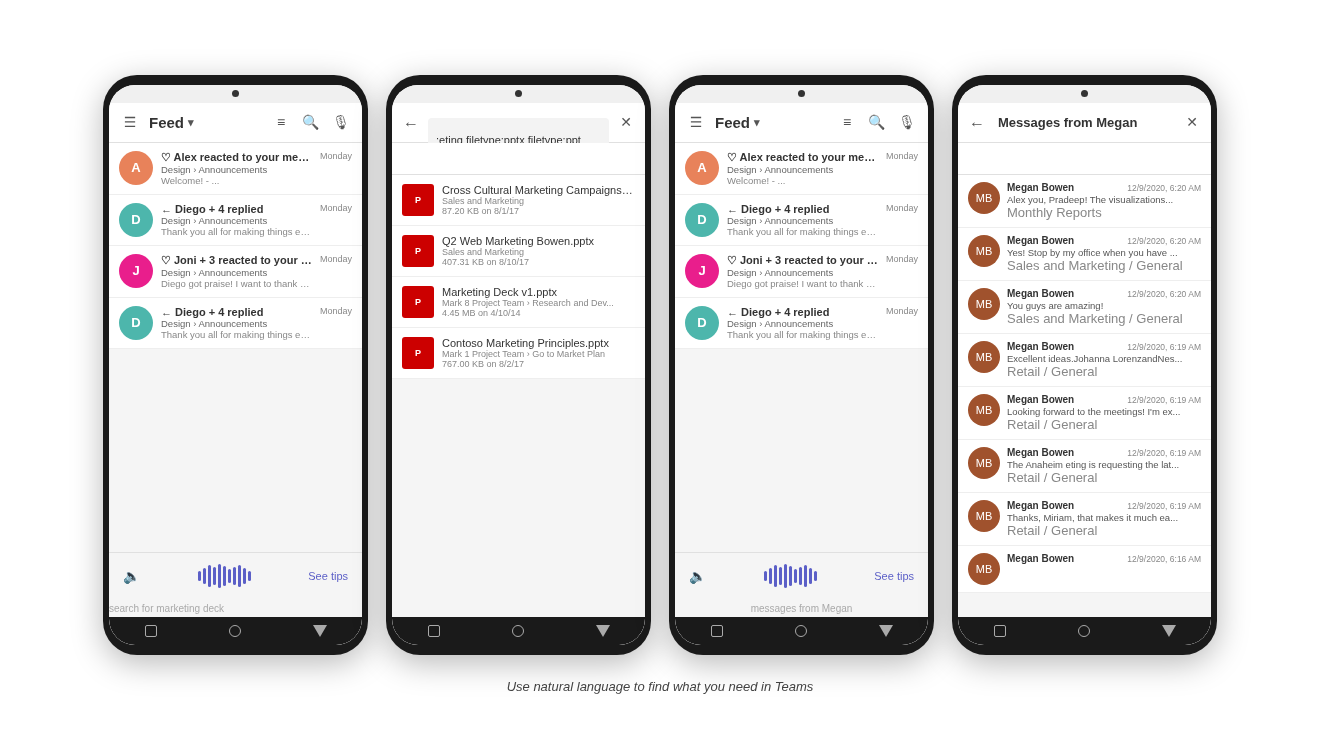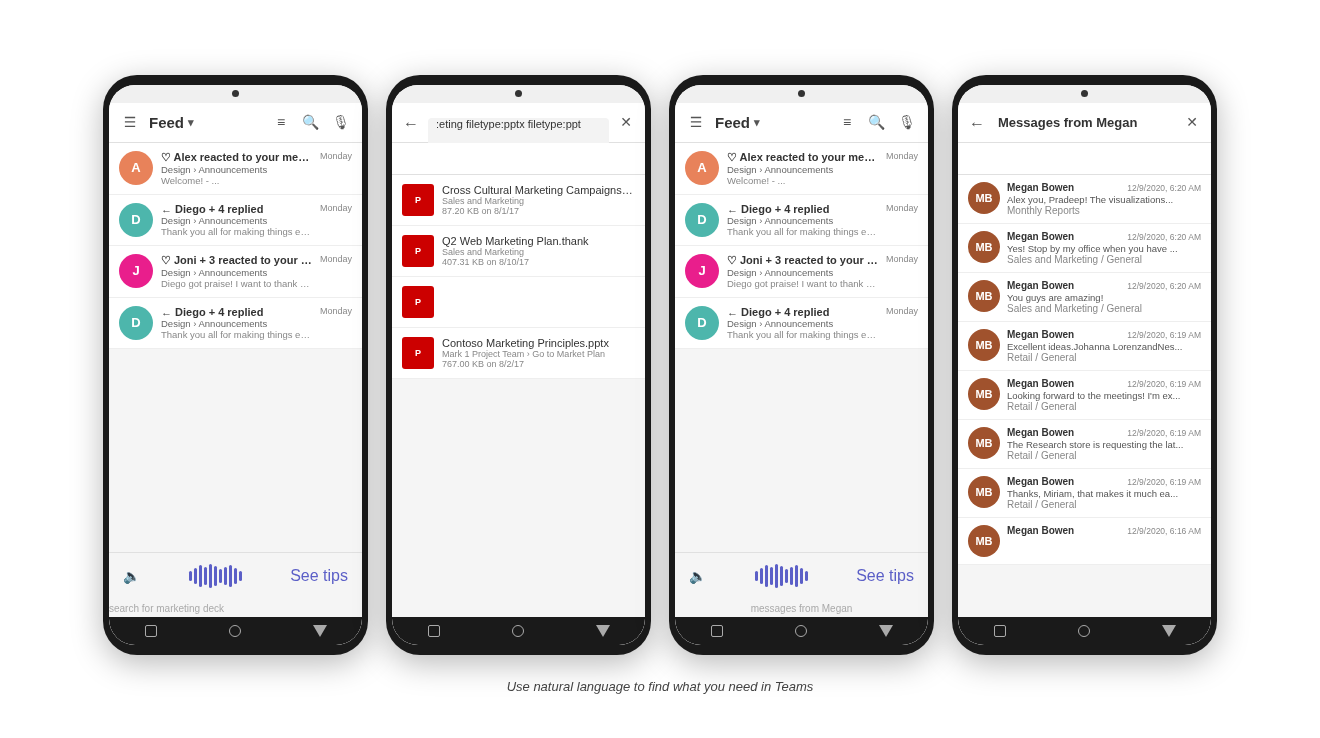--- a/index.html
+++ b/index.html
@@ -140,21 +140,21 @@
       gap: 6px;
       border-bottom: 1px solid #e0e0e0;
       flex-shrink: 0;
     }
     .search-box {
       flex: 1;
       height: 28px;
       background: #f3f3f3;
       border-radius: 4px;
       display: flex;
-      align-items: flex-start;
+      align-items: flex-end;
       padding: 0 8px;
       font-size: 11px;
       color: #333;
       overflow: hidden;
       margin-top: 20px;
     }
     
     .tabs {
       display: flex;
       flex-direction: row;
@@ -296,21 +296,21 @@
       display: flex;
       align-items: center;
       gap: 2px;
     }
     .wave-bar {
       width: 3px;
       background: #5b5fc7;
       border-radius: 2px;
     }
     .see-tips {
-      font-size: 16px;
+      font-size: 11px;
       color: #5b5fc7;
       font-weight: 500;
     }
     .speaker-icon {
       font-size: 14px;
       color: #555;
     }
     
     .msg-item {
       display: flex;
@@ -323,21 +323,21 @@
     .msg-avatar {
       width: 32px;
       height: 32px;
       border-radius: 50%;
       background: #8b4513;
       flex-shrink: 0;
       display: flex;
       align-items: center;
       justify-content: center;
       font-size: 11px;
-      font-weight: bold;
+      font-weight: normal;
       color: #fff;
       overflow: hidden;
       text-align: center;
     }
     .msg-content {
       flex: 1;
       min-width: 0;
     }
     .msg-header-row {
       display: flex;
@@ -356,21 +356,21 @@
       flex-shrink: 0;
     }
     .msg-text {
       font-size: 9.5px;
       color: #555;
       white-space: nowrap;
       overflow: hidden;
       text-overflow: ellipsis;
     }
     .msg-channel {
-      font-size: 10px;
+      font-size: 13px;
       color: #888;
     }
     
     .caption {
       margin-top: 14px;
       font-size: 13px;
       font-style: italic;
       color: #444;
       text-align: center;
     }
@@ -502,27 +502,32 @@
       <div class="file-icon">P</div>
       <div class="file-content">
         <div class="file-name">Cross Cultural Marketing Campaigns.pptx</div>
         <div class="file-sub">Sales and Marketing</div>
         <div class="file-sub">87.20 KB on 8/1/17</div>
       </div>
     </div>
             <div class="file-item">
       <div class="file-icon">P</div>
       <div class="file-content">
-        <div class="file-name">Q2 Web Marketing Plan.thank</div>
+        <div class="file-name">Q2 Web Marketing Bowen.pptx</div>
         <div class="file-sub">Sales and Marketing</div>
         <div class="file-sub">407.31 KB on 8/10/17</div>
       </div>
     </div>
             <div class="file-item">
       <div class="file-icon">P</div>
+      <div class="file-content">
+        <div class="file-name">Marketing Deck v1.pptx</div>
+        <div class="file-sub">Mark 8 Project Team › Research and Dev...</div>
+        <div class="file-sub">4.45 MB on 4/10/14</div>
+      </div>
     </div>
             <div class="file-item">
       <div class="file-icon">P</div>
       <div class="file-content">
         <div class="file-name">Contoso Marketing Principles.pptx</div>
         <div class="file-sub">Mark 1 Project Team › Go to Market Plan</div>
         <div class="file-sub">767.00 KB on 8/2/17</div>
       </div>
     </div>
           </div>
@@ -701,21 +706,21 @@
         <div class="msg-channel">Retail / General</div>
       </div>
     </div>
             <div class="msg-item">
       <div class="msg-avatar av-megan">MB</div>
       <div class="msg-content">
         <div class="msg-header-row">
           <span class="msg-sender">Megan Bowen</span>
           <span class="msg-time">12/9/2020, 6:19 AM</span>
         </div>
-        <div class="msg-text">The Research store is requesting the lat...</div>
+        <div class="msg-text">The Anaheim eting is requesting the lat...</div>
         <div class="msg-channel">Retail / General</div>
       </div>
     </div>
             <div class="msg-item">
       <div class="msg-avatar av-megan">MB</div>
       <div class="msg-content">
         <div class="msg-header-row">
           <span class="msg-sender">Megan Bowen</span>
           <span class="msg-time">12/9/2020, 6:19 AM</span>
         </div>

